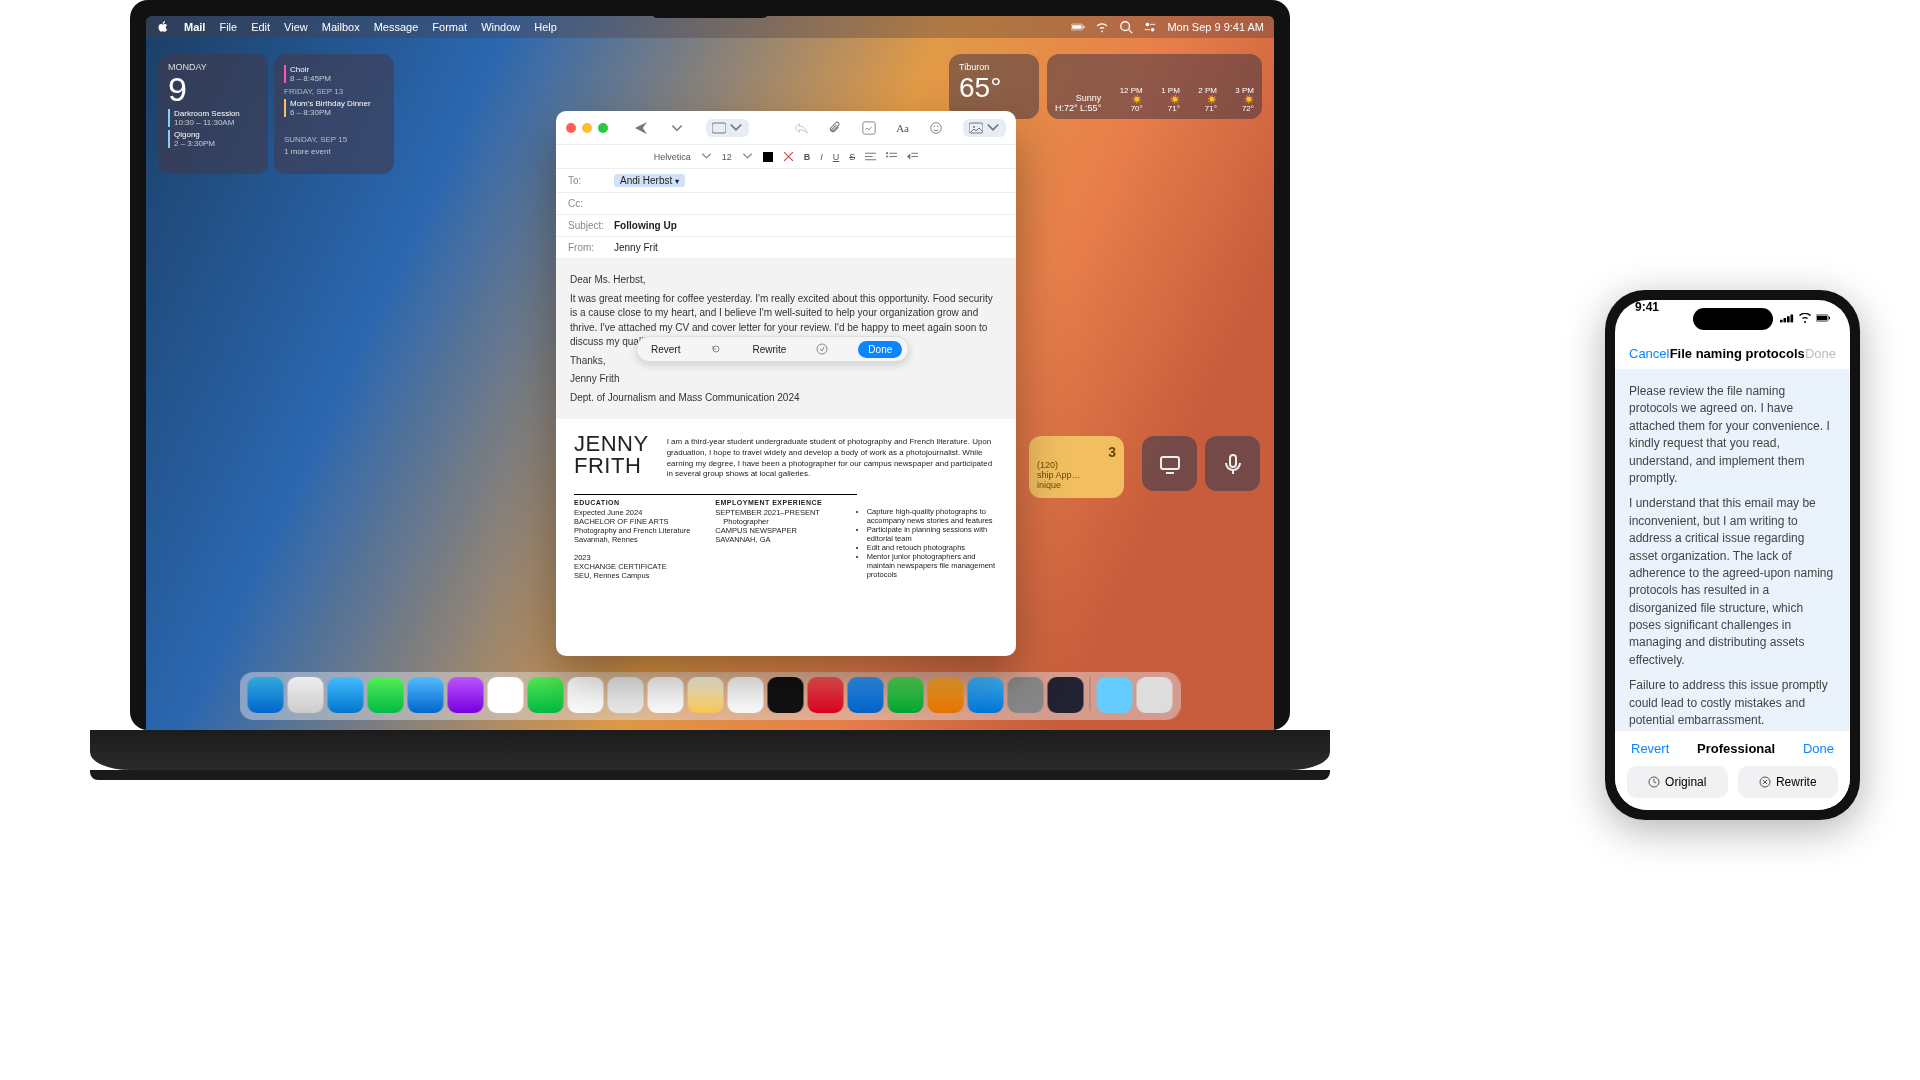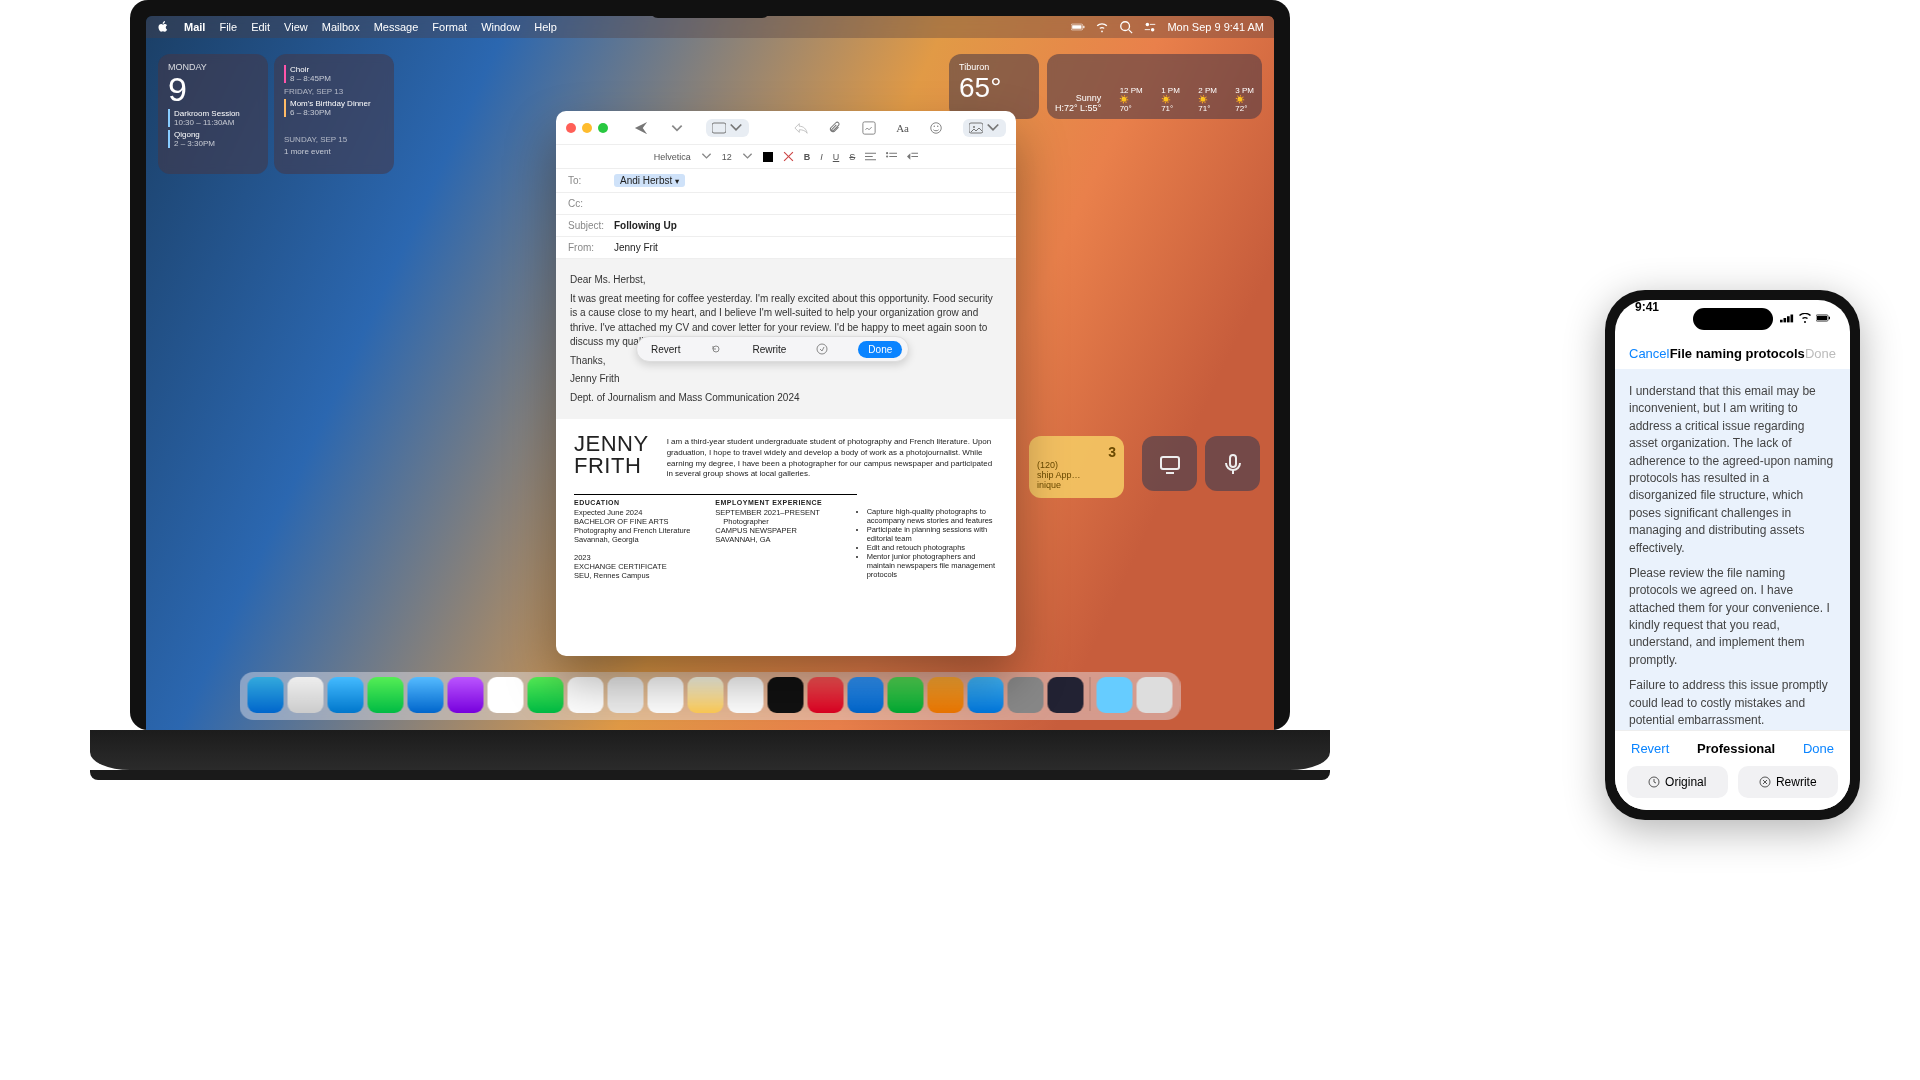--- a/index.html
+++ b/index.html
@@ -25,21 +25,21 @@
 .widget { position:absolute; border-radius:12px; padding:8px 10px; color:#fff; font-size:9px;
   background:rgba(70,55,70,.55); backdrop-filter:blur(4px); }
 .cal-widget { left:12px; top:38px; width:110px; height:120px; }
 .cal-widget .big { font-size:34px; font-weight:300; line-height:1; }
 .cal-list { left:128px; top:38px; width:120px; height:120px; font-size:8px; }
 .cal-list .evt { border-left:2px solid #f5a; padding-left:4px; margin:3px 0; }
 .cal-widget .evt { border-left:2px solid #8cf; padding-left:4px; margin:3px 0; font-size:8px; }
 .weather-now { right:235px; top:38px; width:90px; height:65px; text-align:left; }
 .weather-now .big { font-size:28px; font-weight:300; }
 .weather-fc { right:12px; top:38px; width:215px; height:65px; display:flex; justify-content:space-between; align-items:flex-end; padding:6px 8px; }
-.weather-fc .col { text-align:left; font-size:8px; }
+.weather-fc .col { text-align:right; font-size:8px; }
 .weather-fc .sunny { text-align:right; font-size:9px; }
 .notif { position:absolute; right:150px; top:420px; width:95px; background:rgba(244,200,100,.9); border-radius:12px; color:#6b4a00; font-size:9px; padding:8px; }
 .dock-icons-r { position:absolute; right:12px; top:420px; width:120px; display:flex; gap:8px; }
 .dock-icons-r .ci { width:55px; height:55px; background:rgba(60,60,80,.6); border-radius:12px; display:flex; align-items:center; justify-content:center; }
 .dock-icons-r svg { width:24px; height:24px; stroke:#eee; fill:none; stroke-width:2; }
 
 
 .dock { position:absolute; bottom:10px; left:50%; transform:translateX(-50%); height:48px; padding:5px 8px;
   background:rgba(230,230,240,.45); border-radius:14px; display:flex; gap:4px; backdrop-filter:blur(6px); }
 .dock .app { width:36px; height:36px; border-radius:9px; background:linear-gradient(#6cf,#28c); }
@@ -371,21 +371,21 @@
               <div class="name">FRITH</div>
             </div>
             <div style="flex:1;font-size:8px;line-height:1.35;padding-top:4px;">I am a third-year student undergraduate student of photography and French literature. Upon graduation, I hope to travel widely and develop a body of work as a photojournalist. While earning my degree, I have been a photographer for our campus newspaper and participated in several group shows at local galleries.</div>
           </div>
           <div class="cols">
             <div class="col">
               <h5>EDUCATION</h5>
               <div>Expected June 2024</div>
               <div>BACHELOR OF FINE ARTS</div>
               <div>Photography and French Literature</div>
-              <div>Savannah, Georgia</div>
+              <div>Savannah, Rennes</div>
               <br>
               <div>2023</div>
               <div>EXCHANGE CERTIFICATE</div>
               <div>SEU, Rennes Campus</div>
             </div>
             <div class="col">
               <h5>EMPLOYMENT EXPERIENCE</h5>
               <div>SEPTEMBER 2021–PRESENT</div>
               <div style="padding-left:8px;">Photographer</div>
               <div>CAMPUS NEWSPAPER</div>
@@ -445,22 +445,22 @@
             <rect x="20" y="3" width="2" height="4"></rect>
           </svg>
       </span>
     </div>
     <div class="nav">
       <span class="side">Cancel</span>
       <span class="title">File naming protocols</span>
       <span class="side dim">Done</span>
     </div>
     <div class="note">
+      <p>Please review the file naming protocols we agreed on. I have attached them for your convenience. I kindly request that you read, understand, and implement them promptly.</p>
       <p>I understand that this email may be inconvenient, but I am writing to address a critical issue regarding asset organization. The lack of adherence to the agreed-upon naming protocols has resulted in a disorganized file structure, which poses significant challenges in managing and distributing assets effectively.</p>
-      <p>Please review the file naming protocols we agreed on. I have attached them for your convenience. I kindly request that you read, understand, and implement them promptly.</p>
       <p>Failure to address this issue promptly could lead to costly mistakes and potential embarrassment.</p>
 
     </div>
     <div class="tools">
       <div class="row1">
         <span class="side">Revert</span>
         <span class="mid">Professional</span>
         <span class="side">Done</span>
       </div>
       <div class="row2">

